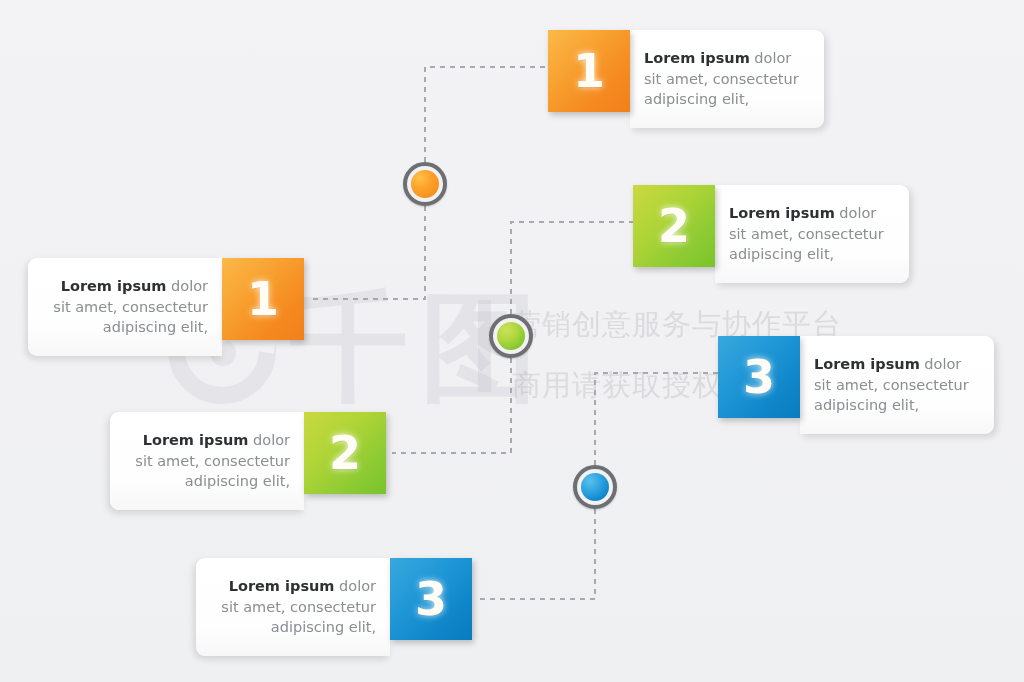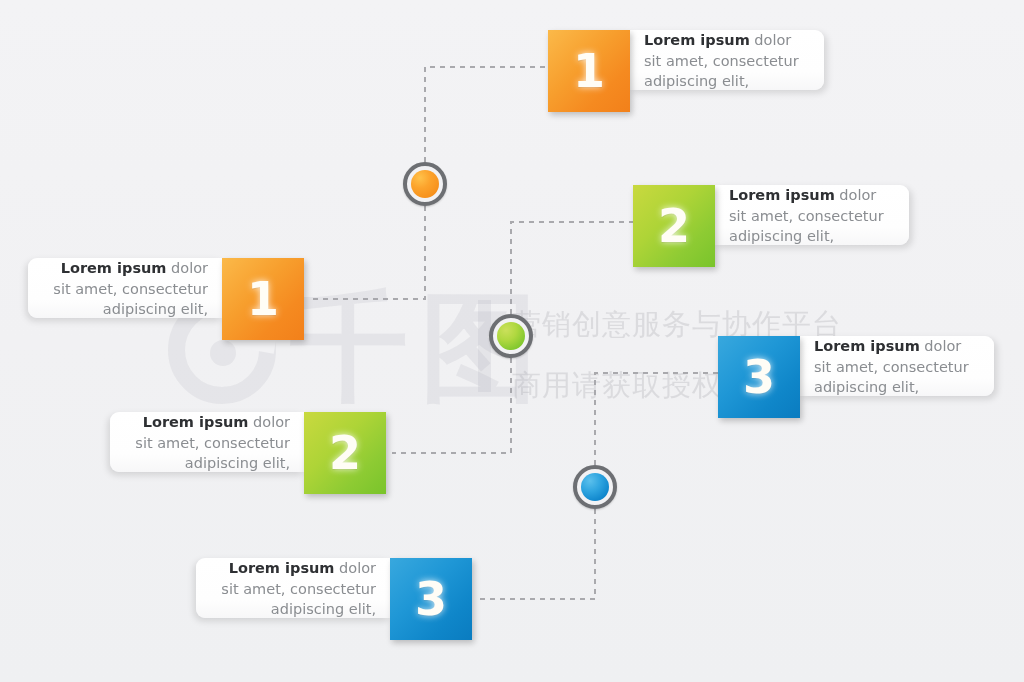--- a/index.html
+++ b/index.html
@@ -156,24 +156,24 @@
   .num-box.green {
     background: linear-gradient(135deg, #c9d93f 0%, #aed437 40%, #8ecb33 72%, #79c42b 100%);
   }
   .num-box.blue {
     background: linear-gradient(135deg, #38a8de 0%, #1f97d6 40%, #0f86c9 74%, #0a7cc0 100%);
   }
   .text-box {
     background: linear-gradient(180deg, #ffffff 0%, #fefefe 70%, #f7f7f8 100%);
     width: 194px;
     flex: 0 0 194px;
-    height: 60px;
+    height: 98px;
     display: flex;
     flex-direction: column;
-    justify-content: flex-start;
+    justify-content: center;
     box-sizing: border-box;
     padding: 0 14px;
   }
   .text-box p {
     margin: 0;
     font-family: "DejaVu Sans", sans-serif;
     font-size: 14.5px;
     line-height: 1.42;
     color: #8a8d91;
   }

